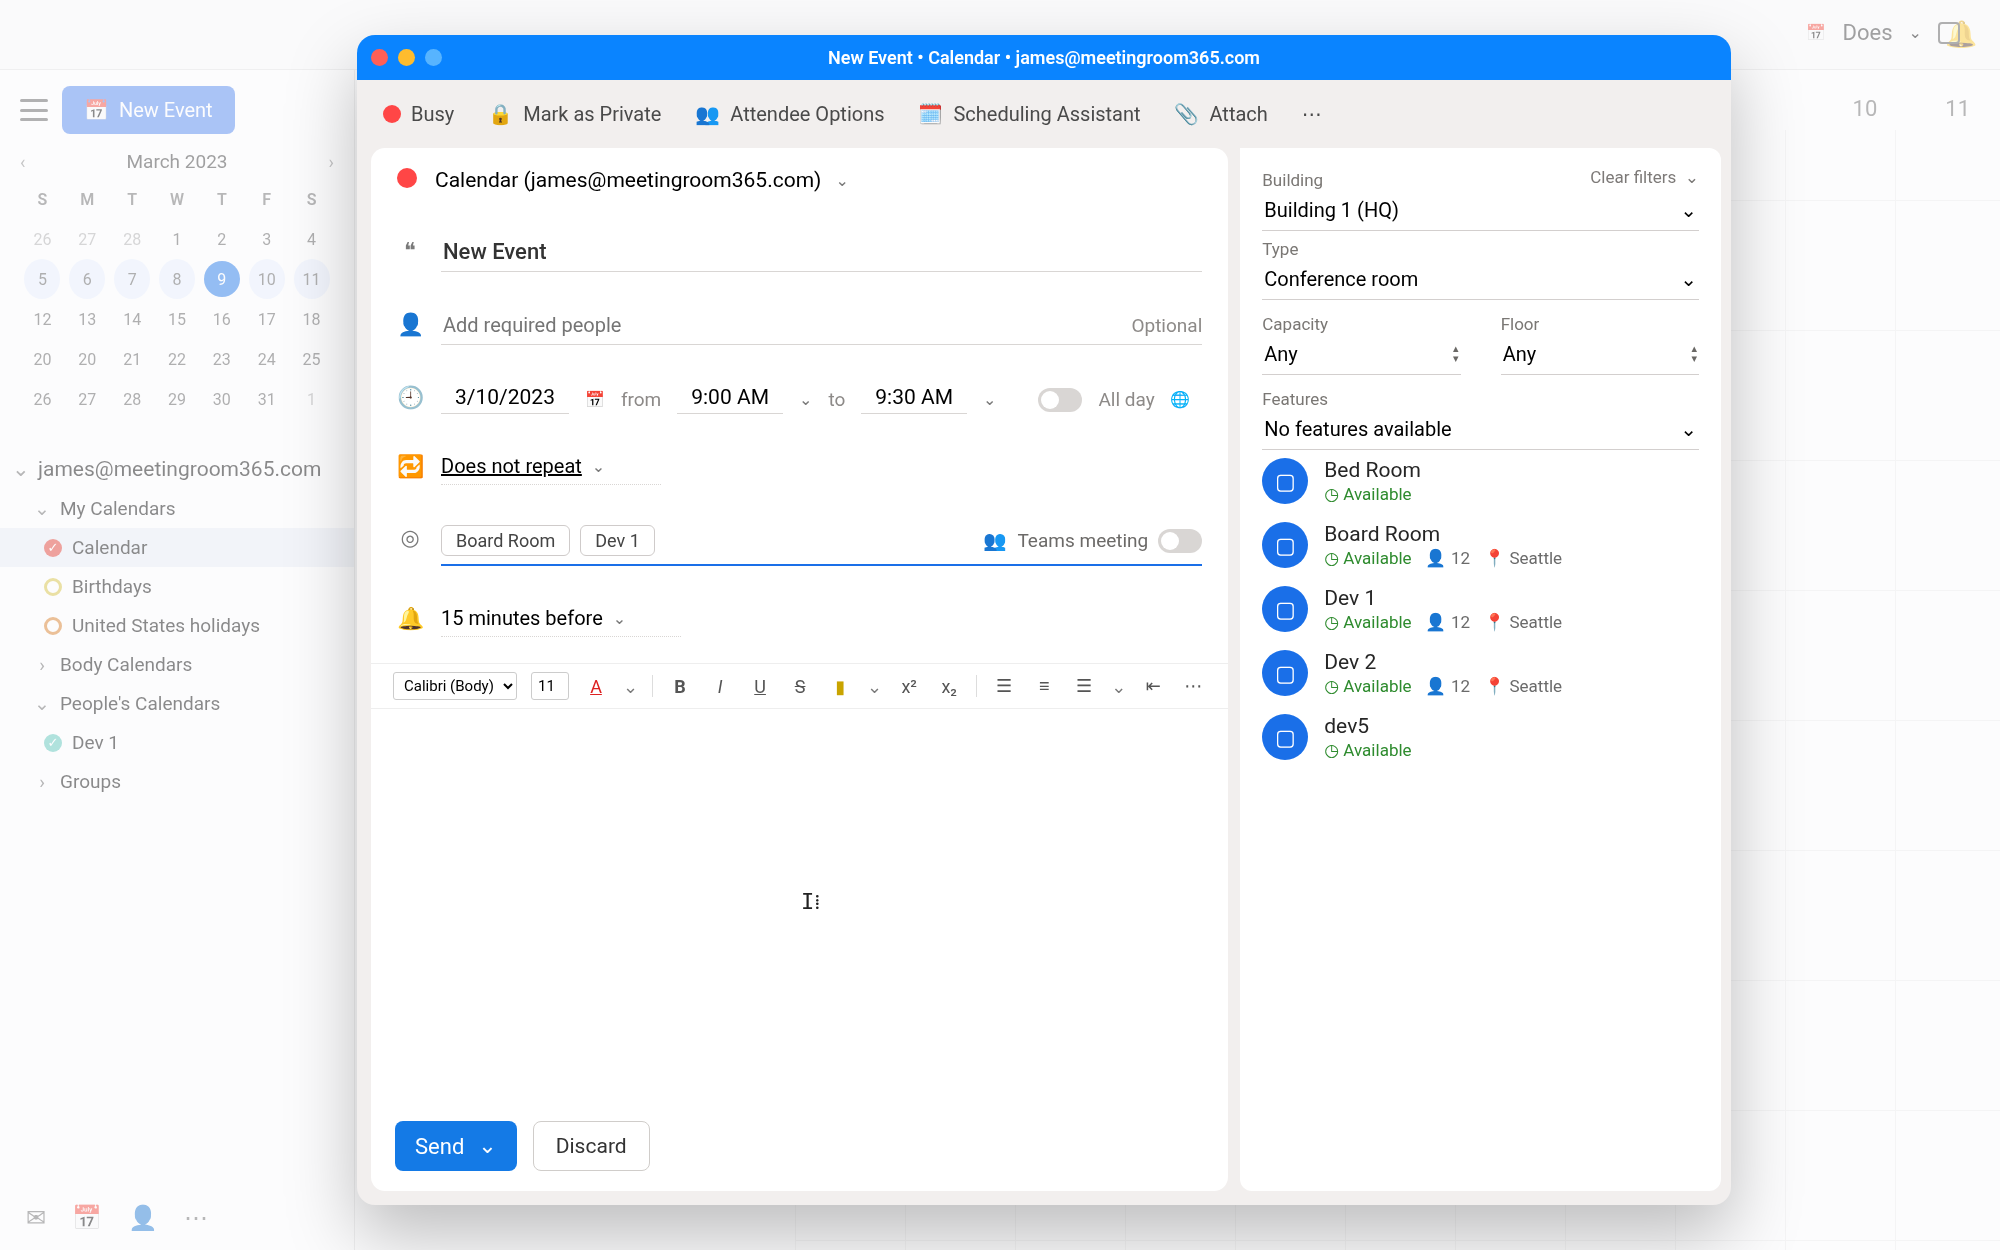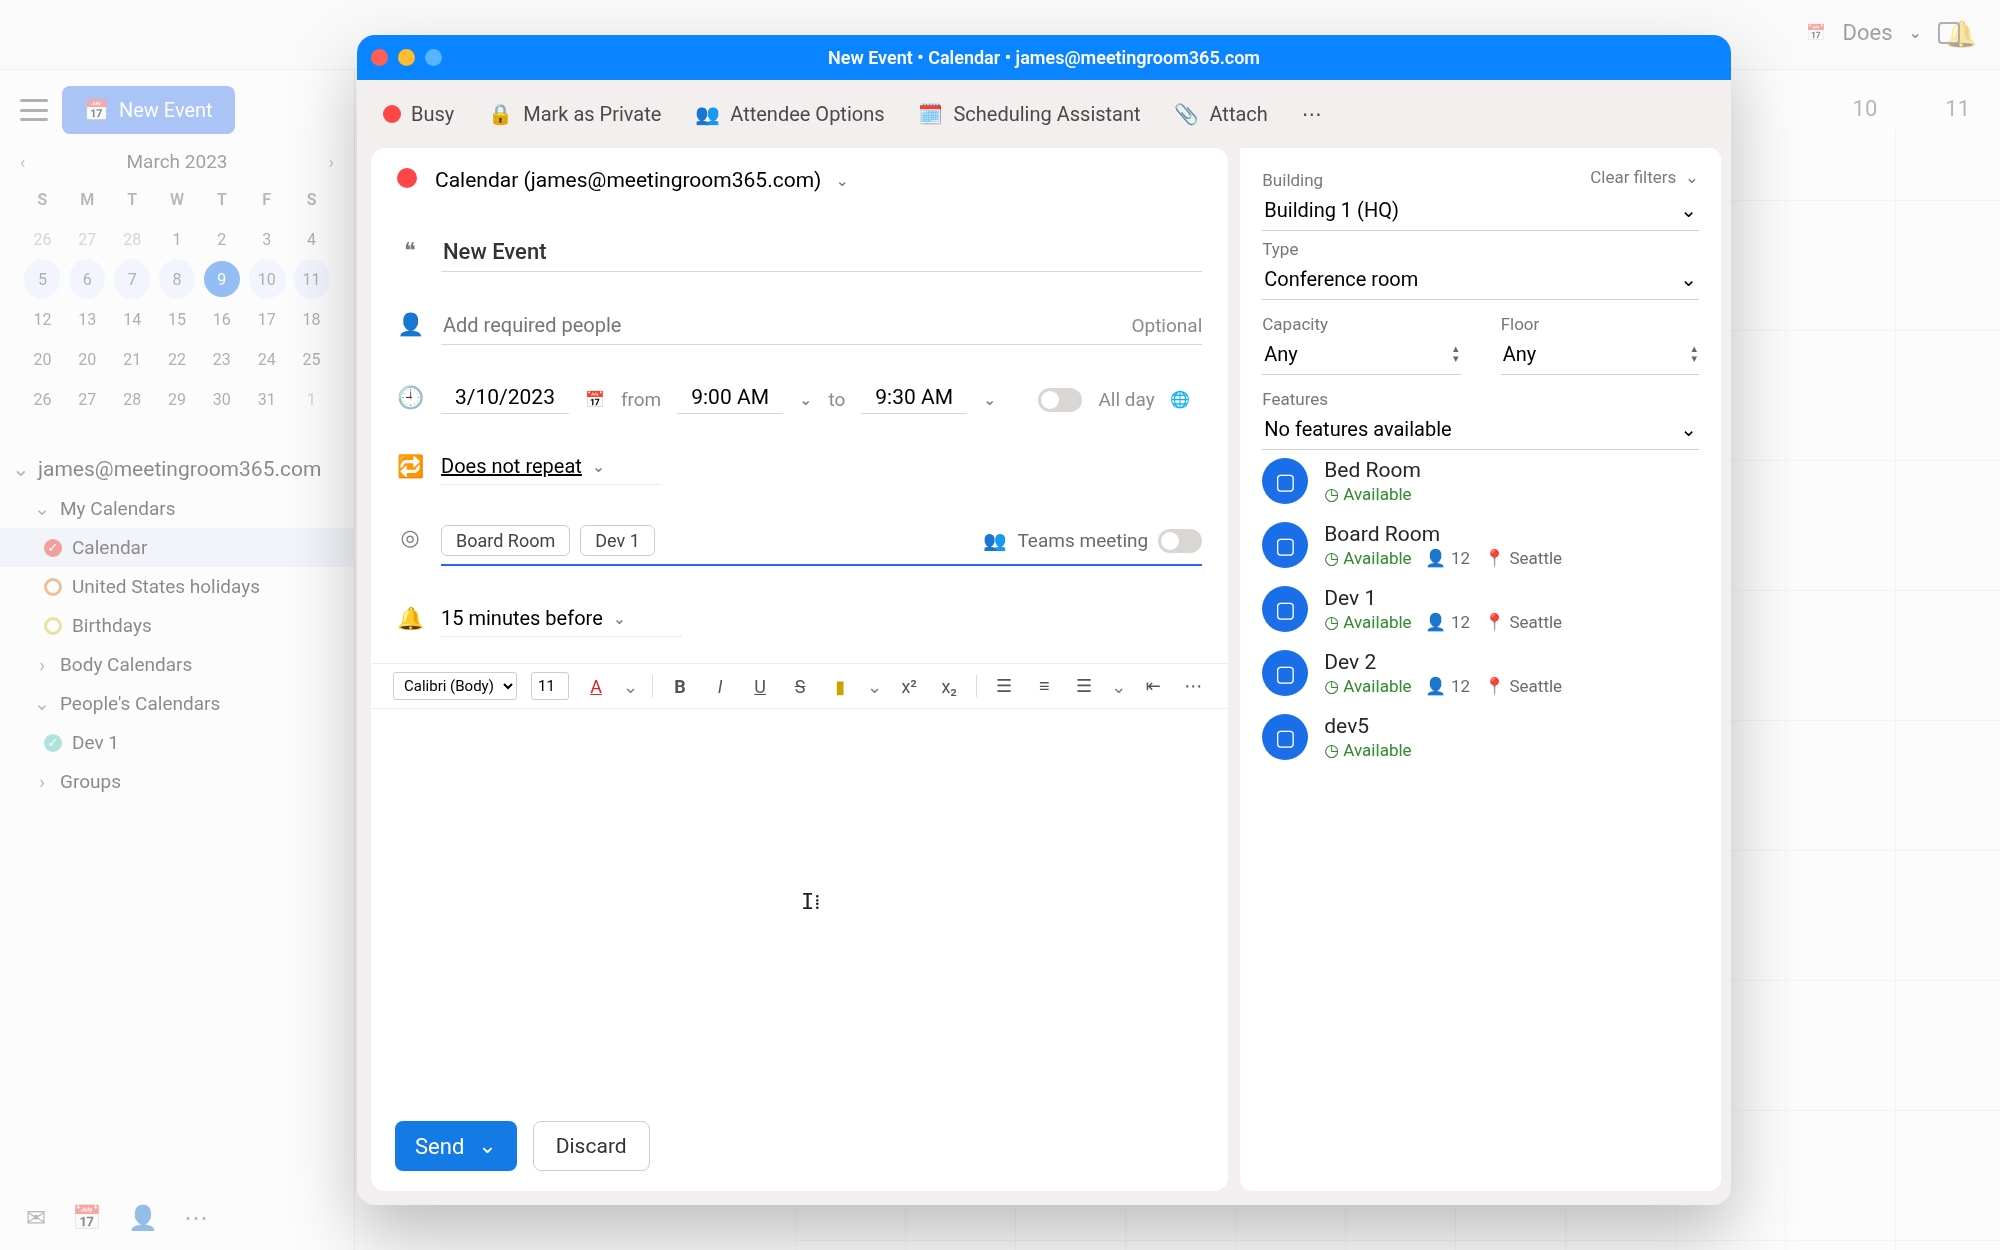--- a/index.html
+++ b/index.html
@@ -275,26 +275,26 @@
         <div class="cal-item" style="padding-left:34px;">
           <span class="chev">⌄</span>
             <span>My Calendars</span>
         </div>
         <div id="mycal-list">
             <div class="cal-sub active">
               <span class="dotc" style="background: rgb(224, 53, 43); color: rgb(255, 255, 255); font-size: 13px; display: inline-flex; align-items: center; justify-content: center;">✓</span>
               <span>Calendar</span>
             </div>
             <div class="cal-sub">
+              <span class="ringc" style="border-color: rgb(215, 194, 58);"></span>
+              <span>Birthdays</span>
+            </div>
+            <div class="cal-sub">
               <span class="ringc" style="border-color: rgb(217, 123, 31);"></span>
               <span>United States holidays</span>
-            </div>
-            <div class="cal-sub">
-              <span class="ringc" style="border-color: rgb(215, 194, 58);"></span>
-              <span>Birthdays</span>
             </div>
           </div>
         <div class="cal-item" style="padding-left:34px;">
           <span class="chev">›</span>
             <span>Body Calendars</span>
         </div>
         <div class="cal-item" style="padding-left:34px;">
           <span class="chev">⌄</span>
             <span>People's Calendars</span>
         </div>

